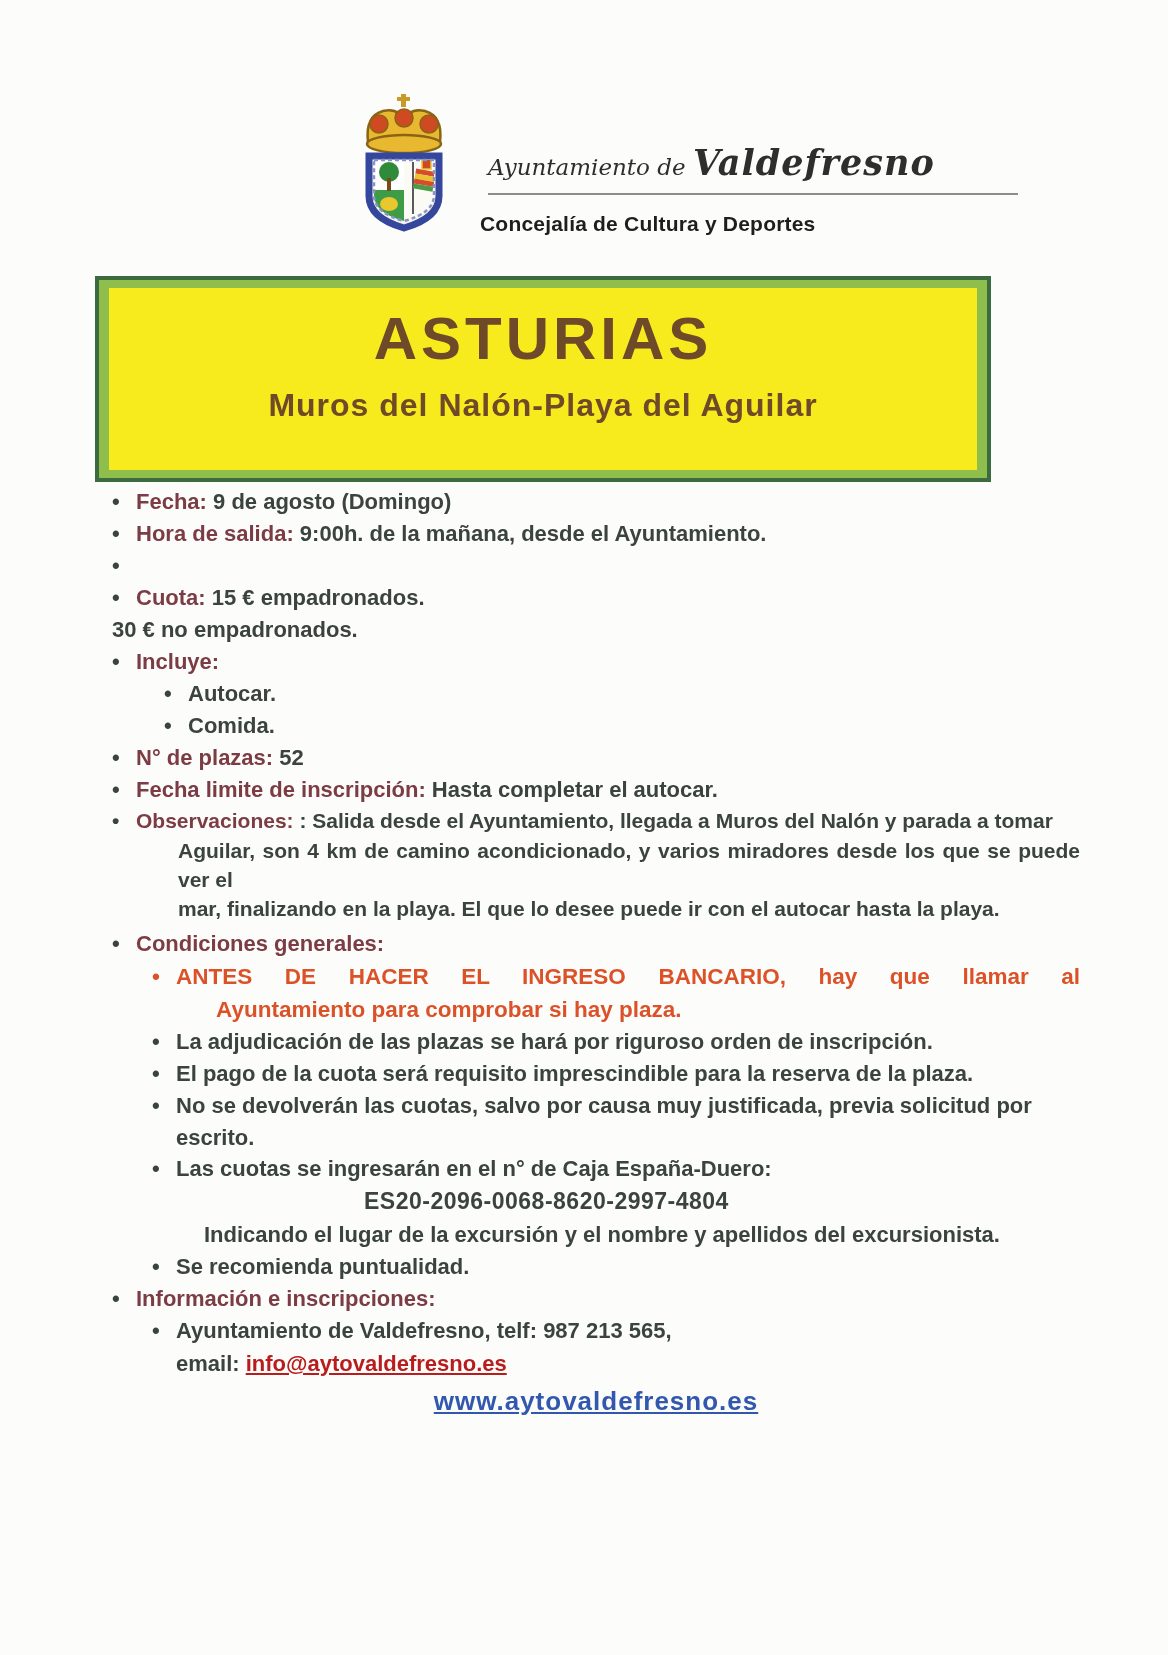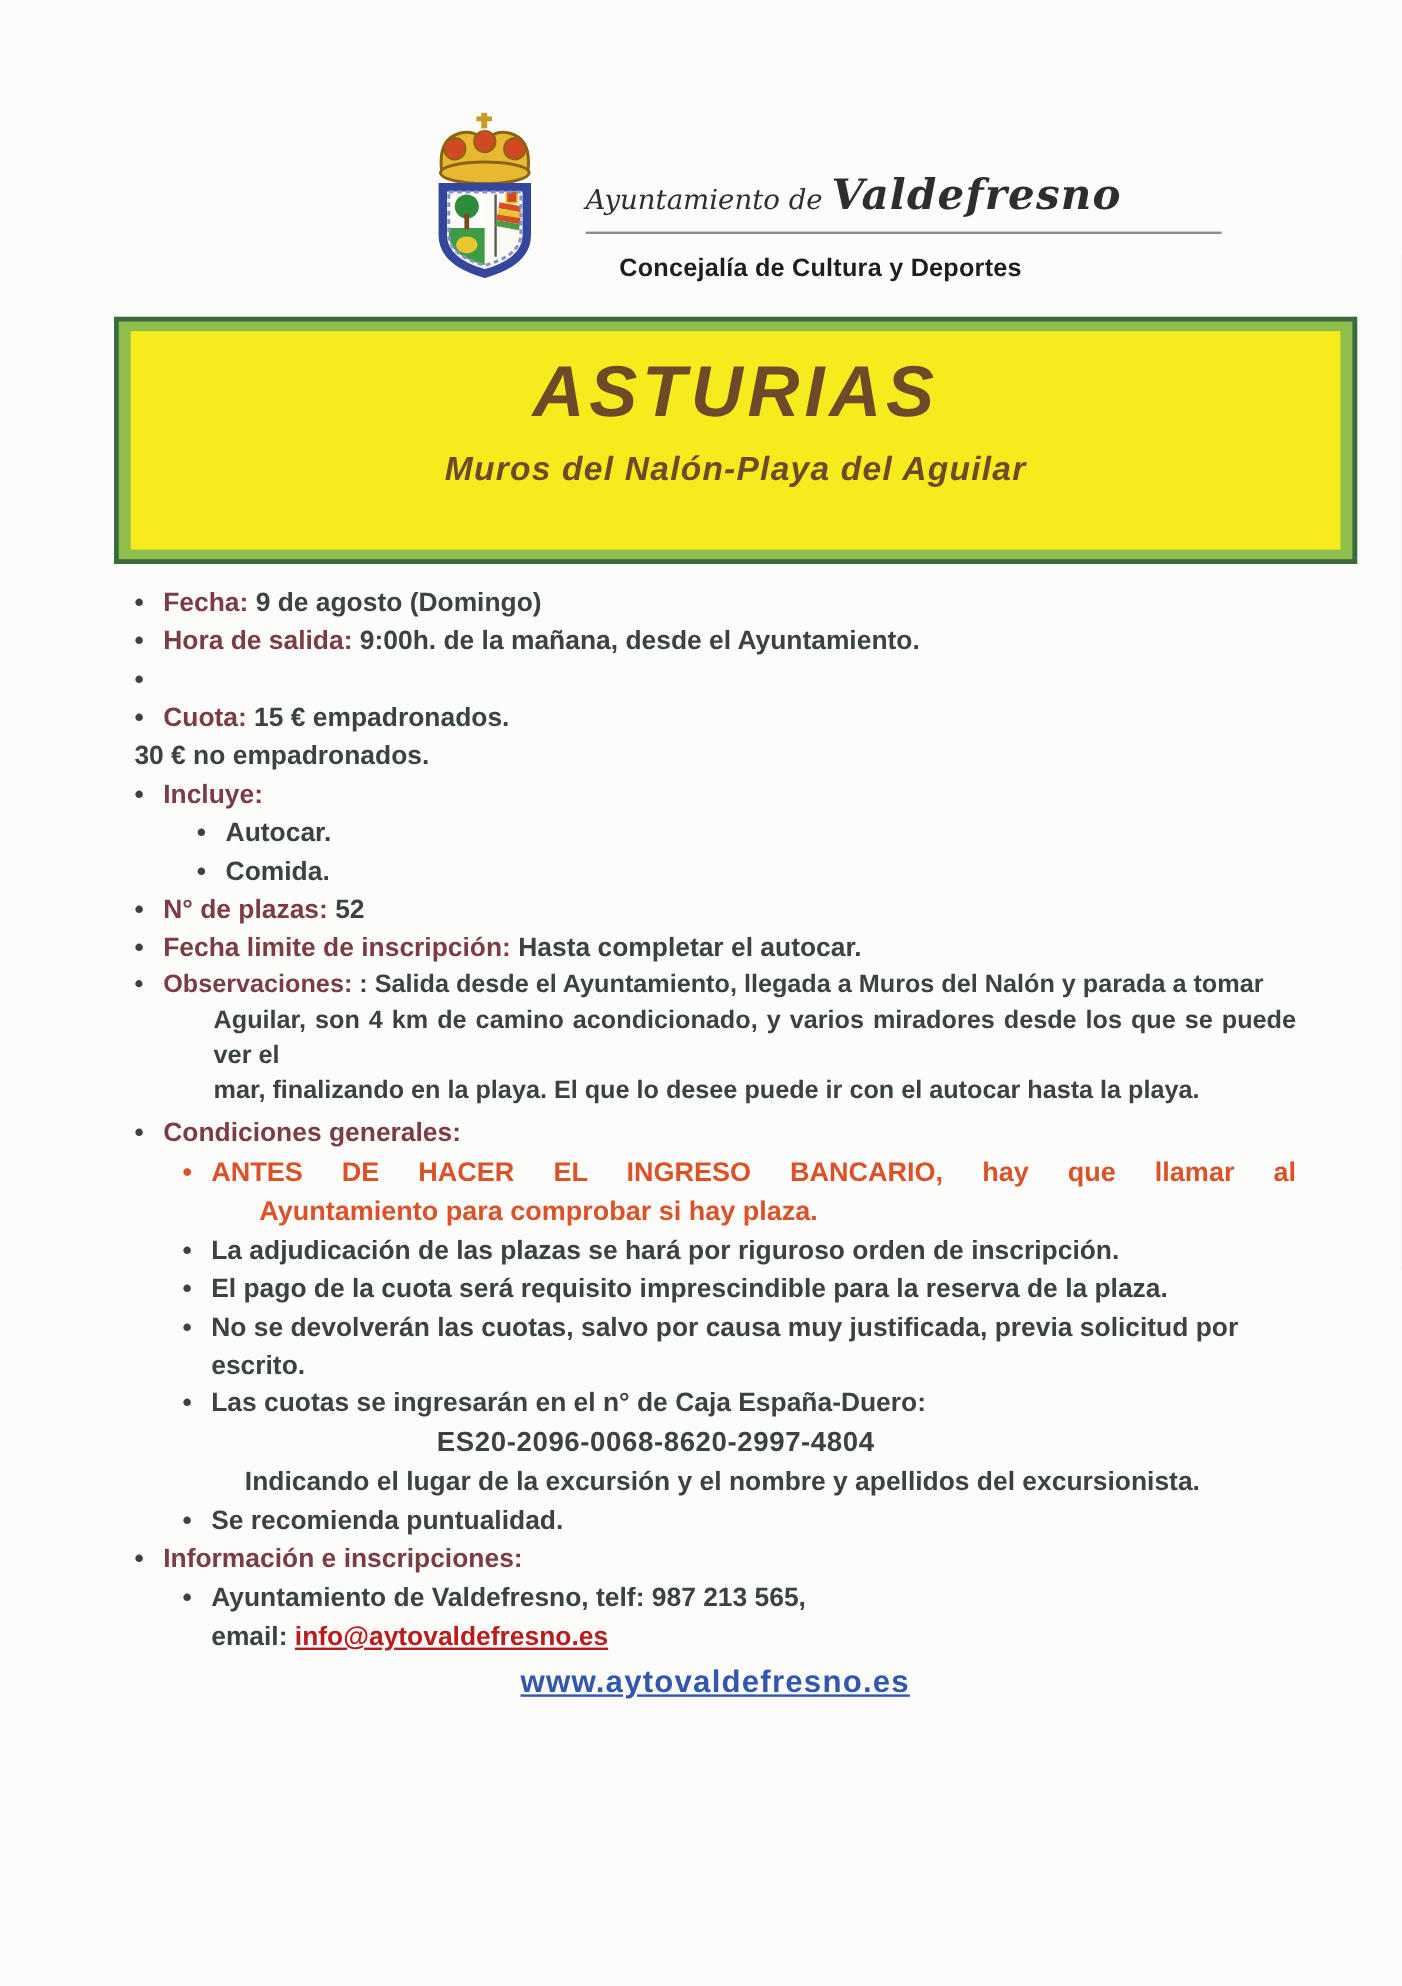--- a/index.html
+++ b/index.html
@@ -15,38 +15,38 @@
   .logo{position:absolute;left:348px;top:90px;width:112px;height:146px;}
   .org-line{
     position:absolute;left:488px;top:142px;width:530px;
     font-family:"DejaVu Serif",serif;font-style:italic;color:#2e2e2e;
     border-bottom:2px solid #8c8c8c;padding-bottom:10px;
     white-space:nowrap;
   }
   .org-prefix{font-size:23px;}
   .org-name{font-size:35px;font-weight:bold;letter-spacing:1px;}
   .department{
-    position:absolute;left:516px;top:212px;
+    position:absolute;left:480px;top:212px;
     font-size:21px;font-weight:bold;color:#1e1e1e;letter-spacing:0.2px;
   }
   
   .banner{
-    position:absolute;left:95px;top:264px;width:1036px;height:206px;
-    border:4px solid #3c6b40;background:#90be4c;box-sizing:border-box;font-style:italic;
+    position:absolute;left:95px;top:276px;width:896px;height:206px;
+    border:4px solid #3c6b40;background:#90be4c;box-sizing:border-box;
   }
   .banner-inner{
     position:absolute;left:10px;top:8px;right:10px;bottom:8px;
     background:#f7eb1e;text-align:center;
   }
   .banner-title{
     margin-top:16px;font-size:60px;font-weight:bold;color:#6f4a28;
     letter-spacing:4px;
   }
   .banner-subtitle{
-    margin-top:14px;font-size:28px;font-weight:bold;color:#6f4a28;
+    margin-top:14px;font-size:32px;font-weight:bold;color:#6f4a28;
     letter-spacing:1px;
   }
   
   .content{
     position:absolute;left:112px;top:486px;width:968px;
     color:#3a433e;font-size:22px;font-weight:bold;
   }
   .li{display:flex;line-height:32px;align-items:flex-start;}
   .bullet{width:24px;flex:0 0 24px;color:#3a433e;}
   .bullet.orange{color:#dc5228;}

